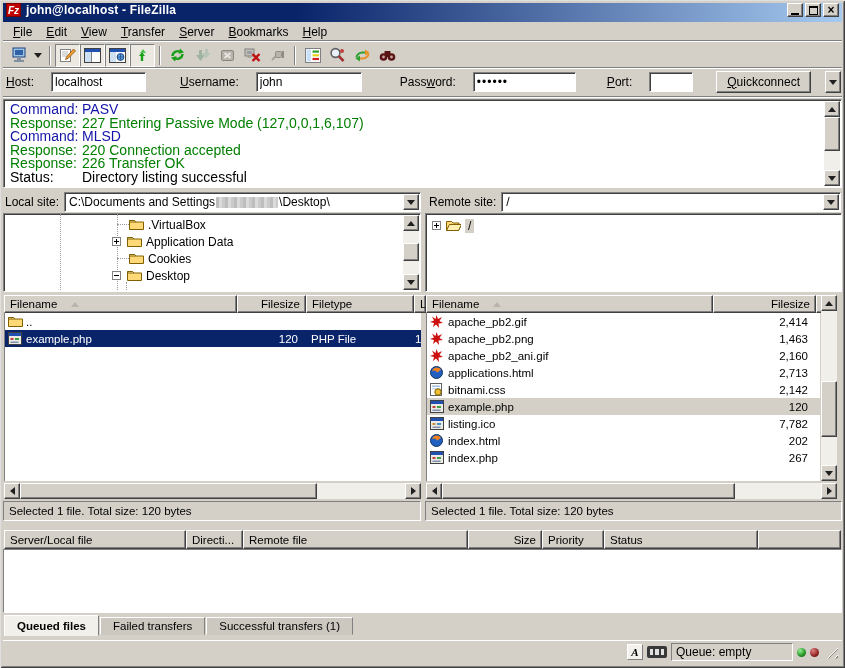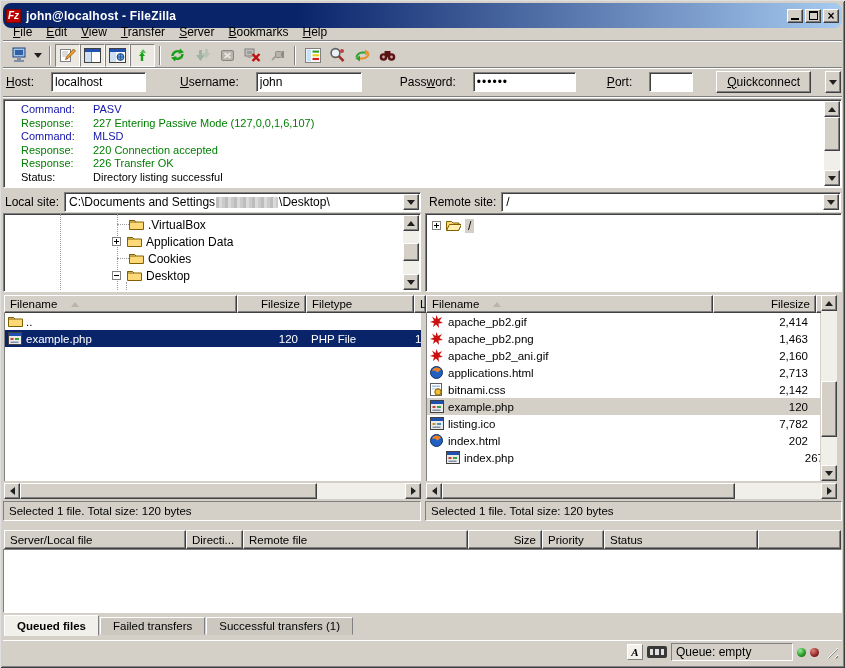--- a/index.html
+++ b/index.html
@@ -6,23 +6,23 @@
   body { width:845px; height:668px; font-family:"Liberation Sans", sans-serif; background:#808080; }
   #window { position:relative; width:845px; height:668px; background:#D4D0C8; overflow:hidden;
     box-shadow: inset 1px 1px 0 #DFDFDF, inset -1px -1px 0 #404040, inset 2px 2px 0 #D4D0C8, inset -2px -2px 0 #808080; }
 
   
   .raised { border:1px solid; border-color:#FFFFFF #404040 #404040 #FFFFFF; box-shadow: inset -1px -1px 0 #808080; background:#D4D0C8; }
   .sunken { border:1px solid; border-color:#808080 #FFFFFF #FFFFFF #808080; box-shadow: inset 1px 1px 0 #404040; background:#FFFFFF; }
   .groove { position:absolute; left:3px; right:3px; height:2px; border-top:1px solid #808080; border-bottom:1px solid #FFFFFF; }
 
   
-  .titlebar { position:absolute; left:3px; top:3px; right:3px; height:25px;
+  .titlebar { position:absolute; left:3px; top:3px; right:3px; height:19px;
     background:linear-gradient(90deg,#0A246A 0%,#0A246A 35%,#A6CAF0 100%);
-    display:flex; align-items:center; padding:0 3px;border-radius:8px; }
+    display:flex; align-items:flex-start; padding:0 3px; }
   .app-icon { width:15px; height:14px; background:#BF0000; border:1px solid #7a0000; color:#fff;
     font-weight:bold; font-size:10px; display:flex; align-items:center; justify-content:center; font-style:italic; }
   .title-text { color:#FFFFFF; font-weight:bold; font-size:12px; margin-left:5px; letter-spacing:0.2px; }
   .winbtns { margin-left:auto; display:flex; gap:2px; }
   .wbtn { width:16px; height:14px; display:flex; align-items:center; justify-content:center; cursor:default; }
   .glyph-min { width:8px; height:2px; background:#000; margin-top:7px; }
   .glyph-max { width:9px; height:9px; border:1px solid #000; border-top:2px solid #000; }
   .glyph-close { font-size:12px; font-weight:bold; line-height:10px; color:#000; }
 
   
@@ -39,21 +39,21 @@
   
   .quickbar { position:absolute; left:6px; top:70px; right:4px; height:24px; display:flex; align-items:center; font-size:12px;justify-content:space-between; }
   .qc-label { margin-right:4px; }
   .qc-input { height:20px; font-size:12px; font-family:"Liberation Sans",sans-serif; padding:1px 3px; outline:none;
     border:1px solid; border-color:#808080 #FFFFFF #FFFFFF #808080; box-shadow: inset 1px 1px 0 #404040; }
   .qc-btn { height:22px; font-size:12px; padding:1px 10px 2px; display:flex; align-items:center; cursor:default; }
   .drop-btn { width:16px; height:22px; display:flex; align-items:center; justify-content:center; margin-left:1px; }
 
   
   .logbox { position:absolute; left:3px; top:99px; right:3px; height:89px; }
-  .log-lines { position:absolute; inset:2px 18px 2px 2px; background:#fff; font-size:11px; line-height:13.5px; padding:1px 0 0 15px; overflow:hidden; }
+  .log-lines { position:absolute; inset:2px 18px 2px 2px; background:#fff; font-size:14px; line-height:13.5px; padding:1px 0 0 4px; overflow:hidden; }
   .log-line { display:flex; white-space:nowrap; }
   .log-label { width:72px; flex:0 0 72px; }
   .cmd { color:#1414A8; } .resp { color:#007F00; } .stat { color:#000; }
 
   
   .vsb { position:absolute; width:16px; background:#F1EFE9; }
   .hsb { position:absolute; height:16px; background:#F1EFE9; }
   .sb-btn { position:absolute; width:16px; height:16px; display:flex; align-items:center; justify-content:center; }
   .sb-thumb { position:absolute; }
   .tri { width:0; height:0; }
@@ -570,21 +570,21 @@
           <svg class="ficon" width="13" height="13">
             <circle cx="6.5" cy="6.5" r="6" fill="#2060C0"></circle>
             <path d="M2 5 A5.2 5.2 0 0 1 11 3.5 L7.5 6.5 L5 4.5 Z" fill="#F08020"></path>
             <circle cx="6.5" cy="6.5" r="6" fill="none" stroke="#103060"></circle>
           </svg>
           <span>index.html</span>
         </span>
       <span class="sz">202</span>
         <span></span>
     </div>
-    <div class="frow" style="grid-template-columns:287px 103px 1fr;padding-left:16px;">
+    <div class="frow" style="grid-template-columns:287px 103px 1fr;">
       <span class="nm">
           <svg class="ficon" width="14" height="13">
             <rect x="0.5" y="0.5" width="13" height="12" fill="#ECEAE4" stroke="#404040"></rect>
             <rect x="1" y="1" width="12" height="3" fill="#2050B0"></rect>
             <rect x="2.5" y="6" width="3" height="2" fill="#C04040"></rect>
             <rect x="7" y="6" width="4" height="2" fill="#40A040"></rect>
             <rect x="2.5" y="9.5" width="8" height="1.5" fill="#8090B0"></rect>
           </svg>
           <span>index.php</span>
         </span>

